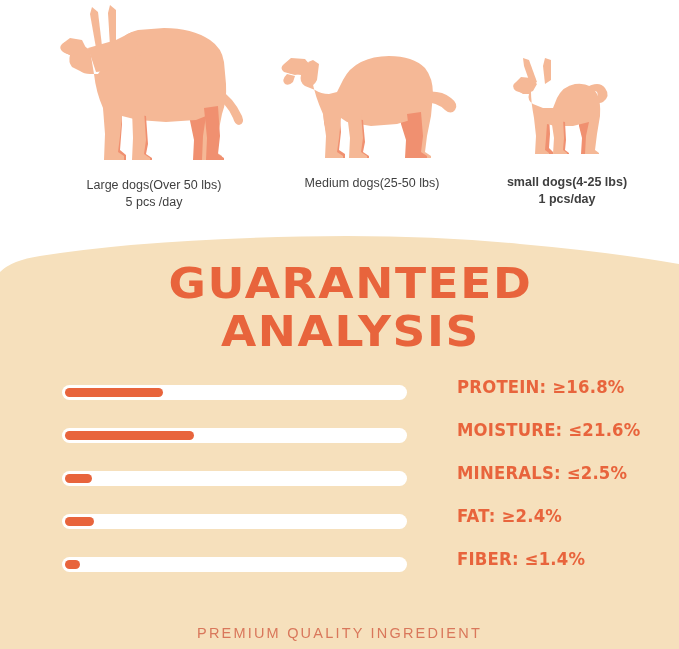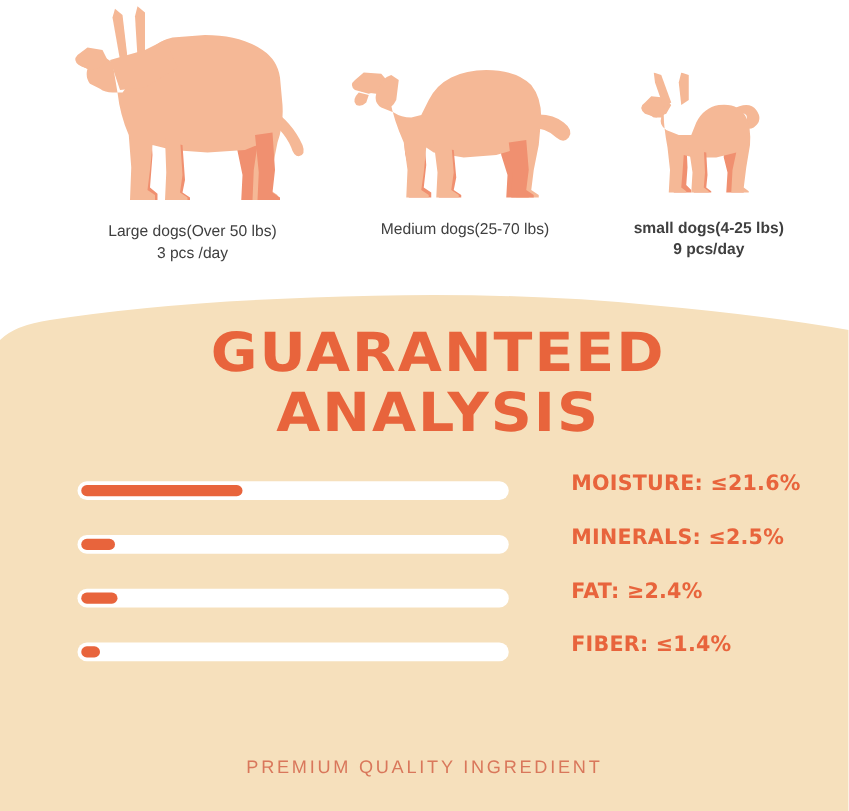--- a/index.html
+++ b/index.html
@@ -141,21 +141,21 @@
     color: #E8643C;
     letter-spacing: 0.2px;
     white-space: nowrap;
     transform: scaleX(0.97);
     transform-origin: left center;
   }
 
   .footer-text {
     position: absolute;
     left: 0;
-    top: 374px;
+    top: 393px;
     width: 679px;
     text-align: center;
     font-family: "Liberation Sans", sans-serif;
     font-size: 14.5px;
     color: #D9775B;
     letter-spacing: 2.2px;
   }
 </style>
 </head>
 <body>
@@ -187,21 +187,21 @@
         <path d="M42 44 L70 36 L86 28 L96 50 L70 66 L50 68 Z" fill="#F5B896"></path>
 
         <path d="M88 110 L100 112 L102 140 L100 150 L106 154 L106 156 L88 156 L89 138 Z" fill="#F09070"></path>
 
         <path d="M158 104 L172 102 L174 132 L172 150 L178 154 L178 156 L160 156 L161 134 Z" fill="#F09070"></path>
 
         <path d="M86 106 L98 106 L100 136 L98 150 L104 154 L104 156 L86 156 L87 134 Z" fill="#F5B896"></path>
       </svg>
       <div class="caption-wrap">
         <div class="caption">Large dogs(Over 50 lbs)</div>
-        <div class="caption">3 pcs /day</div>
+        <div class="caption">5 pcs /day</div>
       </div>
     </div>
 
     <div class="dog-col" id="col-medium">
       <svg class="dog-art" width="186" height="122" viewBox="0 0 186 122">
 
         <path d="M120 66 L138 66 L140 92 L138 108 L144 112 L144 116 L126 116 L127 98 L122 82 Z" fill="#F09070"></path>
         <path d="M44 64 L60 64 L62 90 L60 108 L66 112 L66 116 L48 116 L49 98 L45 80 Z" fill="#F09070"></path>
 
         <path d="M146 50 Q162 48 172 56 Q180 62 176 68 Q172 73 166 68 Q158 60 144 60 Z" fill="#F5B896"></path>
@@ -216,21 +216,21 @@
 
         <path d="M8 32 Q2 38 6 42 Q10 44 14 40 L16 34 Z" fill="#F5B896"></path>
 
         <path d="M34 18 Q26 20 24 30 Q22 40 28 44 Q34 46 38 38 L40 22 Z" fill="#F5B896"></path>
 
         <path d="M70 76 L84 78 L86 100 L84 110 L90 114 L90 116 L72 116 L73 98 Z" fill="#F09070"></path>
         <path d="M128 72 L142 70 L144 94 L142 110 L148 114 L148 116 L130 116 L131 96 Z" fill="#F09070"></path>
         <path d="M68 72 L82 72 L84 96 L82 110 L88 114 L88 116 L70 116 L71 96 Z" fill="#F5B896"></path>
       </svg>
       <div class="caption-wrap">
-        <div class="caption">Medium dogs(25-70 lbs)</div>
+        <div class="caption">Medium dogs(25-50 lbs)</div>
       </div>
     </div>
 
     <div class="dog-col" id="col-small">
       <svg class="dog-art" width="120" height="104" viewBox="0 0 120 104">
 
         <path d="M72 56 L84 56 L86 76 L84 90 L88 94 L88 96 L74 96 L75 80 L72 68 Z" fill="#F09070"></path>
         <path d="M30 54 L42 54 L43 76 L42 90 L46 94 L46 96 L32 96 L33 80 L31 66 Z" fill="#F09070"></path>
 
         <path d="M78 30 Q92 22 98 30 Q104 38 96 44 Q90 47 88 41 Q92 38 90 34
@@ -245,41 +245,47 @@
         <path d="M9 24 Q3 28 9 33 L18 36 L26 33 L30 26 L24 20 L14 19 Z" fill="#F5B896"></path>
 
         <path d="M30 24 L22 2 L16 0 L17 8 L24 28 Z" fill="#F5B896"></path>
         <path d="M44 22 L44 2 L38 0 L36 8 L38 26 Z" fill="#F5B896"></path>
 
         <path d="M46 62 L58 64 L59 82 L58 92 L62 95 L62 96 L48 96 L49 80 Z" fill="#F09070"></path>
         <path d="M44 60 L56 60 L57 80 L56 92 L60 95 L60 96 L46 96 L47 80 Z" fill="#F5B896"></path>
       </svg>
       <div class="caption-wrap">
         <div class="caption">small dogs(4-25 lbs)</div>
-        <div class="caption">9 pcs/day</div>
+        <div class="caption">1 pcs/day</div>
       </div>
     </div>
   </div>
 
   <div class="analysis-panel">
 
     <svg class="panel-shape" viewBox="0 0 679 417" preserveAspectRatio="none">
       <path d="M0 40 Q12 28 40 24 Q130 10 250 6 Q400 0 520 12 Q610 20 679 32
                L679 417 L0 417 Z" fill="#F6E0BC"></path>
     </svg>
 
     <div class="panel-content">
 
       <div class="title-block">
         <div class="title-line" id="title-line-1">GUARANTEED</div>
         <div class="title-line" id="title-line-2">ANALYSIS</div>
       </div>
 
       <div class="nutrients">
 
+        <div class="nutrient-row">
+          <div class="bar-track">
+            <div class="bar-fill" style="width: calc(30% - 6px);"></div>
+          </div>
+          <div class="nutrient-label">PROTEIN: ≥16.8%</div>
+        </div>
 
         <div class="nutrient-row">
           <div class="bar-track">
             <div class="bar-fill" style="width: calc(39% - 6px);"></div>
           </div>
           <div class="nutrient-label">MOISTURE: ≤21.6%</div>
         </div>
 
         <div class="nutrient-row">
           <div class="bar-track">

